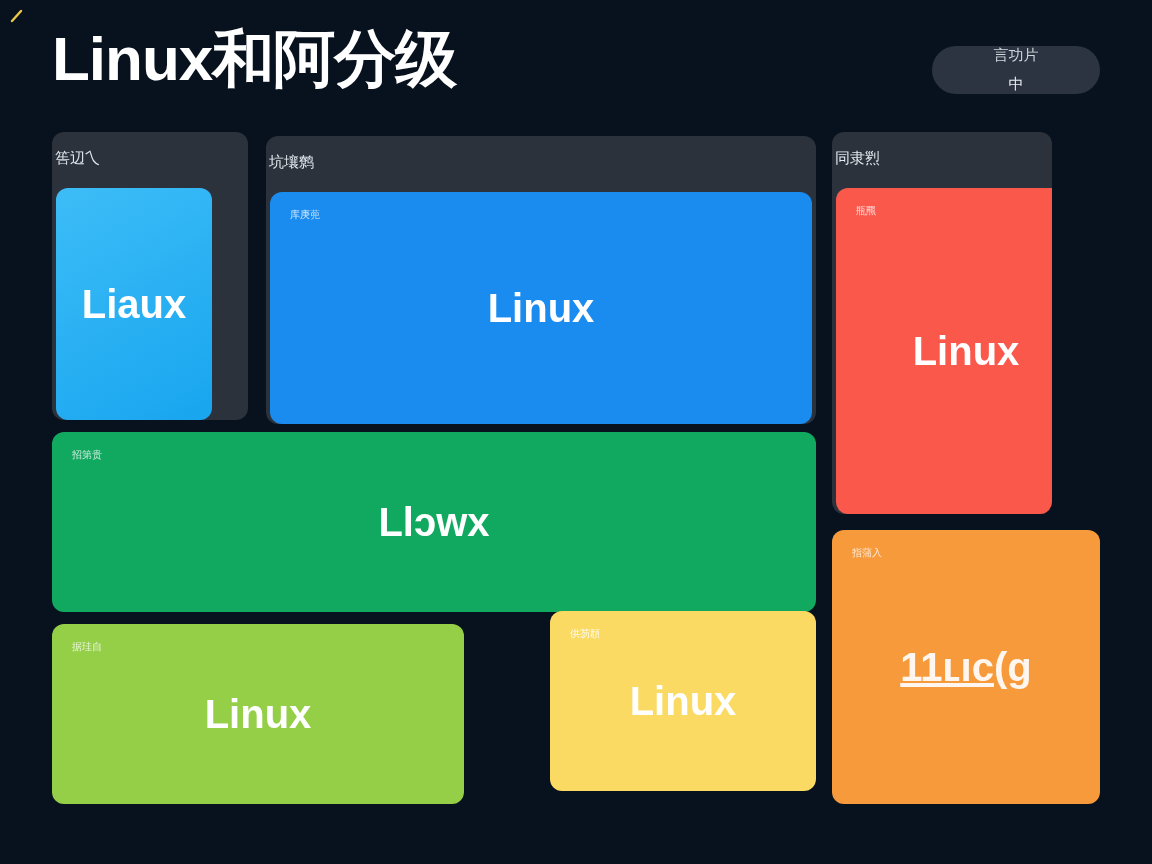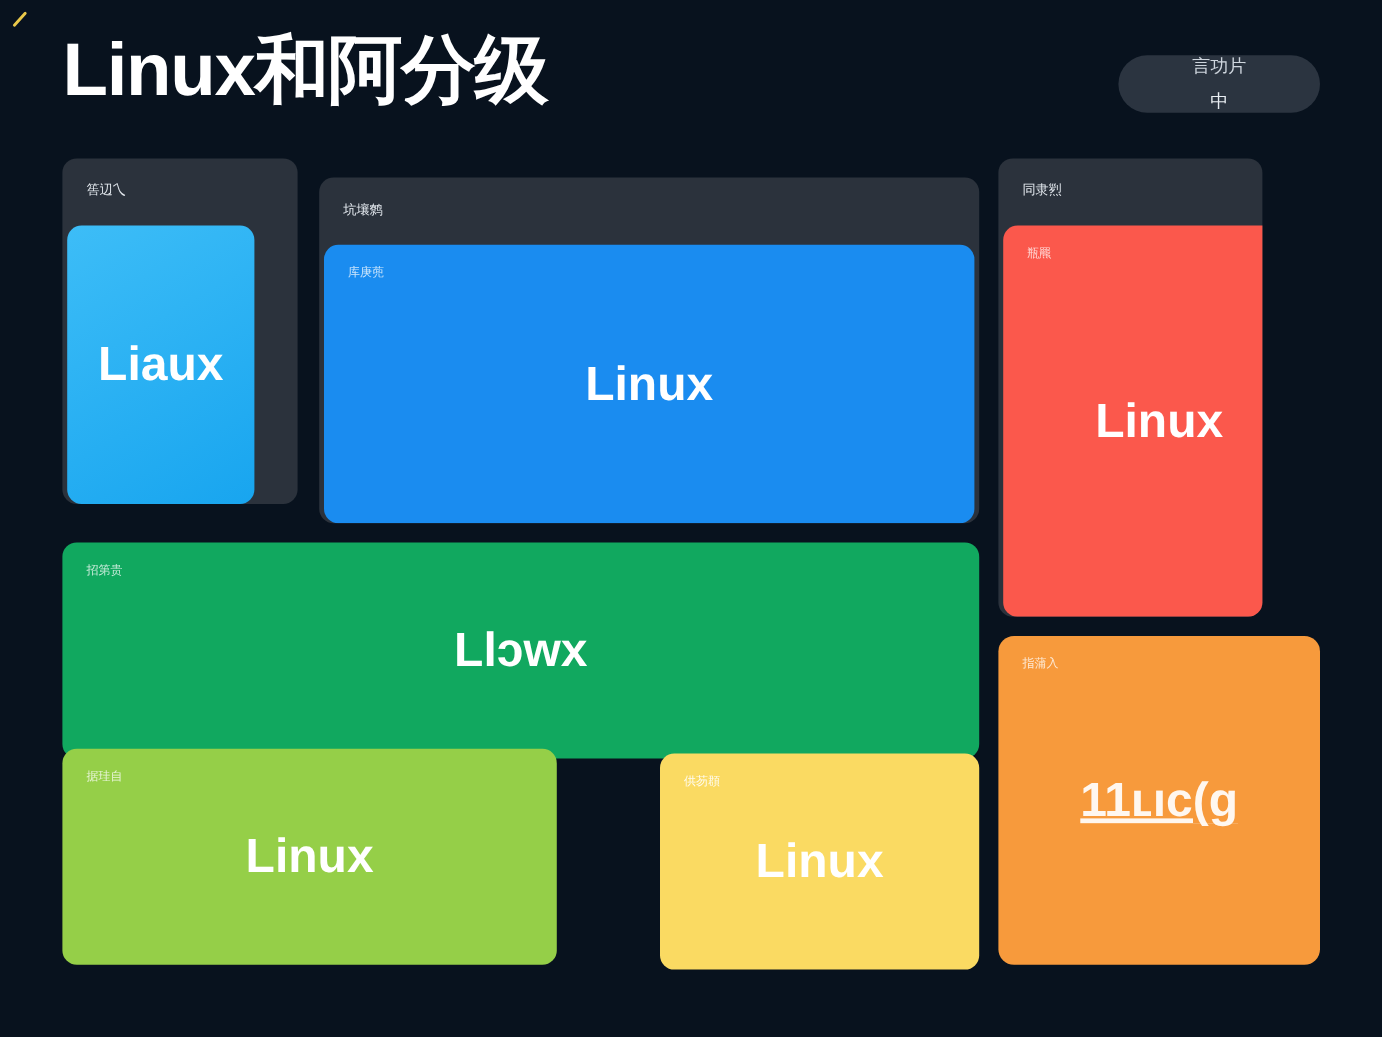--- a/index.html
+++ b/index.html
@@ -77,23 +77,23 @@
     position: absolute;
     background: #2b323c;
     border-radius: 12px;
     overflow: hidden;
     box-sizing: border-box;
   }
   .panel-header {
     height: 52px;
     display: flex;
     align-items: center;
-    padding-left: 20px;
-    box-sizing: border-box;
-    font-size: 11px;
+    padding-left: 3px;
+    box-sizing: border-box;
+    font-size: 15px;
     color: #e3e8ee;
   }
   .panel-body {
     position: absolute;
     left: 0;
     right: 0;
     top: 52px;
     bottom: 0;
     padding: 0;
   }
@@ -125,38 +125,38 @@
     color: #ffffff;
   }
   .card-text.dim { color: rgba(255,255,255,0.92); text-decoration: underline; }
 
   
   #panel-primary { left: 0; top: 0; width: 196px; height: 288px; }
   #card-primary { left: 4px; top: 4px; width: 156px; height: 232px;
     background: linear-gradient(150deg, #3dbdf7 0%, #18a5ef 100%); text-align: center; }
 
   
-  #panel-secondary { left: 214px; top: 16px; width: 550px; height: 288px; }
+  #panel-secondary { left: 214px; top: 4px; width: 550px; height: 288px; }
   #card-secondary { left: 4px; top: 4px; width: 542px; height: 232px;
     background: #1a8cf0; }
 
   
   #panel-tertiary { left: 780px; top: 0; width: 220px; height: 382px; }
   #card-tertiary { left: 4px; top: 4px; width: 260px; height: 326px;
     background: #fb584c; }
 
   
   #card-emerald { left: 0; top: 300px; width: 764px; height: 180px;
-    background: #11a85f; margin-top: 20px; }
+    background: #11a85f; }
   #card-lime { left: 0; top: 492px; width: 412px; height: 180px;
     background: #95cf48; }
-  #card-amber { left: 498px; top: 496px; width: 266px; height: 180px;
+  #card-amber { left: 498px; top: 479px; width: 266px; height: 180px;
     background: #fada62; }
   #card-orange { left: 780px; top: 398px; width: 268px; height: 274px;
-    background: #f79a3c; border-radius: 13px; }
+    background: #f79a3c; }
 
   #card-amber .card-text { color: #ffffff; }
   #card-amber .card-label { color: rgba(255,255,255,0.9); }
 </style>
 </head>
 <body>
 
 <div class="corner-mark">
   <svg width="18" height="18" viewBox="0 0 18 18">
     <line x1="4" y1="13" x2="13" y2="3" stroke="#e9c84a" stroke-width="2.4" stroke-linecap="round"></line>

